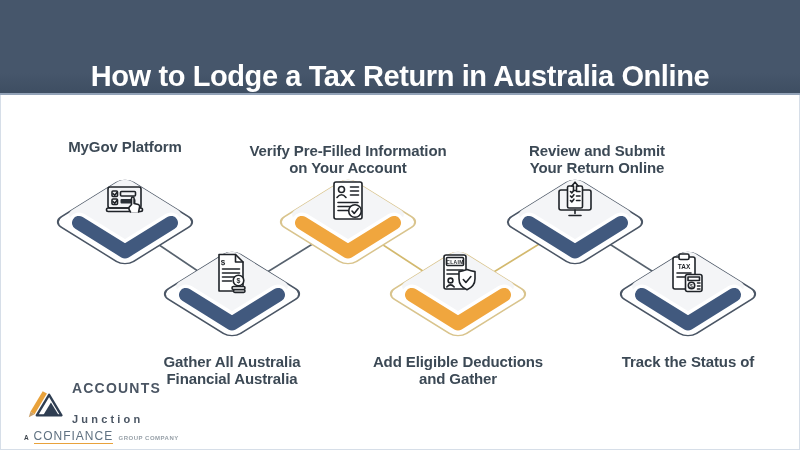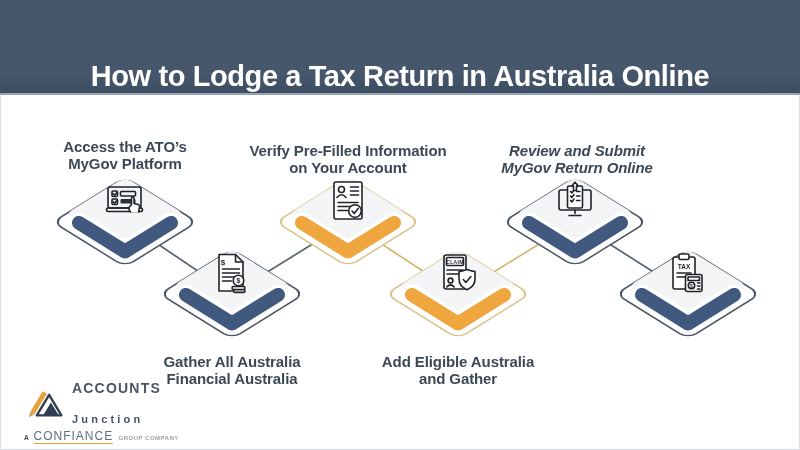--- a/index.html
+++ b/index.html
@@ -170,40 +170,40 @@
         <rect class="fillWhite" x="17.5" y="21.5" width="16.5" height="17" rx="2"></rect>
         <rect x="20" y="24" width="11.5" height="3.5"></rect>
         <circle cx="23.5" cy="32.5" r="3.2"></circle>
         <text x="23.5" y="34.7" text-anchor="middle" font-size="5">$</text>
         <path d="M29.5,30 h2.5 M29.5,33 h2.5 M29.5,36 h2.5"></path>
       </g>
     </g>
   </svg>
 
   <div class="step-label" style="left:125px;top:138px;">
-    <div>Access the ATO’s</div>
     <div>MyGov Platform</div>
   </div>
   <div class="step-label" style="left:348px;top:142px;">
     <div>Verify Pre-Filled Information</div>
     <div>on Your Account</div>
   </div>
-  <div class="step-label" style="left:577px;top:142px;font-style:italic;">
+  <div class="step-label" style="left:597px;top:142px;">
     <div>Review and Submit</div>
-    <div>MyGov Return Online</div>
+    <div>Your Return Online</div>
   </div>
   <div class="step-label" style="left:232px;top:353px;">
     <div>Gather All Australia</div>
     <div>Financial Australia</div>
   </div>
   <div class="step-label" style="left:458px;top:353px;">
-    <div>Add Eligible Australia</div>
+    <div>Add Eligible Deductions</div>
     <div>and Gather</div>
   </div>
   <div class="step-label" style="left:688px;top:353px;">
+    <div>Track the Status of</div>
   </div>
 
   <div class="logo">
     <div class="logo-row">
       <svg class="logo-mark" viewBox="0 0 46 40">
         <path d="M14,33.5 L27.5,11 L41,33.5 z" fill="none" stroke="#2f3e52" stroke-width="2.6" stroke-linejoin="round"></path>
         <path d="M21,33.5 L29.5,19.5 L38,33.5 z" fill="#2f3e52"></path>
         <path d="M7,29.5 L20.5,7 l4.6,2.7 L11.6,32.2 z" fill="#e9a23b"></path>
         <path d="M7,29.5 l4.6,2.7 L5.2,35.5 z" fill="#caa06a"></path>
       </svg>

